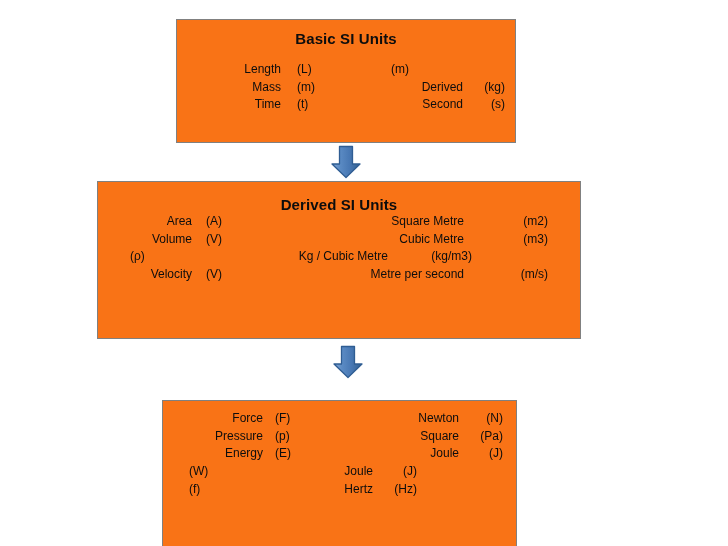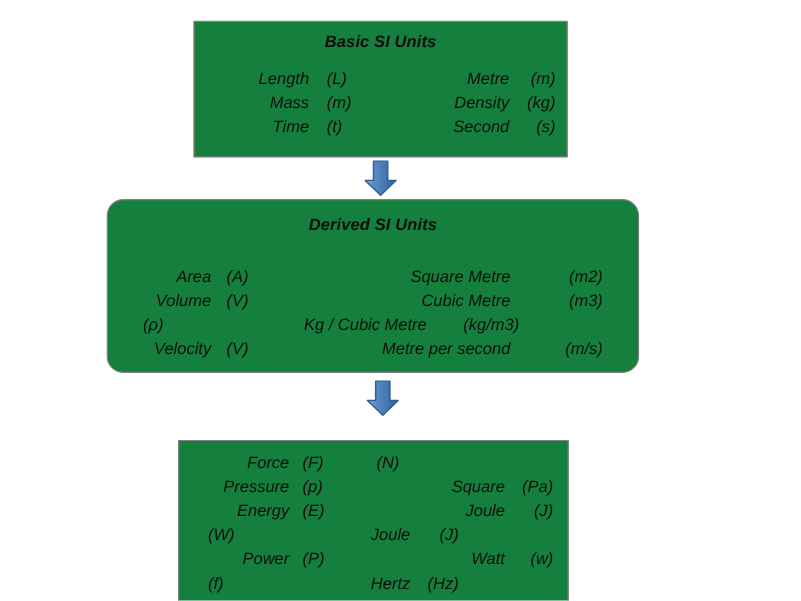--- a/index.html
+++ b/index.html
@@ -18,41 +18,40 @@
 
   .diagram {
     position: absolute;
     inset: 0;
   }
 
   
   .box {
     position: absolute;
     box-sizing: border-box;
-    background: #15803d;
+    background: #f97316;
     border: 1.5px solid #808080;
-    font-style: italic;
   }
 
   .box-title {
     text-align: center;
     font-weight: bold;
     font-size: 15px;
     letter-spacing: 0.1px;
   }
 
   
   .rows {
     display: flex;
     flex-direction: column;
   }
   .row {
     display: flex;
     align-items: flex-start;
-    font-size: 15px;
+    font-size: 12px;
     line-height: 1.47;
     white-space: nowrap;
   }
   .cell-qty   { text-align: right; }
   .cell-sym   { text-align: left; }
   .cell-unit  { text-align: right; }
   .cell-abbr  { text-align: right; }
 
   
   #box-basic {
@@ -67,24 +66,23 @@
   #box-basic .cell-sym  { width: 70px; padding-left: 16px; }
   #box-basic .cell-unit { width: 96px; }
   #box-basic .cell-abbr { width: 42px; }
 
   
   #box-derived {
     left: 97px;
     top: 181px;
     width: 484px;
     height: 158px;
-    border-radius: 15px;
   }
   #box-derived .box-title { margin-top: 14px; }
-  #box-derived .rows { margin-top: 28px; padding-left: 18px; }
+  #box-derived .rows { margin-top: 0; padding-left: 18px; }
   #box-derived .cell-qty  { width: 76px; }
   #box-derived .cell-sym  { width: 40px; padding-left: 14px; }
   #box-derived .cell-unit { width: 218px; }
   #box-derived .cell-abbr { width: 84px; }
 
   
   #box-force {
     left: 162px;
     top: 400px;
     width: 355px;
@@ -110,28 +108,27 @@
 
 <div class="diagram">
 
   <div class="box" id="box-basic">
     <div class="box-title">Basic SI Units</div>
     <div class="rows">
 
       <div class="row">
         <span class="cell-qty">Length</span>
         <span class="cell-sym">(L)</span>
-        <span class="cell-unit">Metre</span>
         <span class="cell-abbr">(m)</span>
       </div>
 
       <div class="row">
         <span class="cell-qty">Mass</span>
         <span class="cell-sym">(m)</span>
-        <span class="cell-unit">Density</span>
+        <span class="cell-unit">Derived</span>
         <span class="cell-abbr">(kg)</span>
       </div>
 
       <div class="row">
         <span class="cell-qty">Time</span>
         <span class="cell-sym">(t)</span>
         <span class="cell-unit">Second</span>
         <span class="cell-abbr">(s)</span>
       </div>
 
@@ -199,20 +196,21 @@
       <polygon points="10.5,1.5 23.5,1.5 23.5,19 31,19 17,32.5 3,19 10.5,19" fill="url(#arrGrad2)" stroke="#2f5d93" stroke-width="1.3" stroke-linejoin="round"></polygon>
     </svg>
   </div>
 
   <div class="box" id="box-force">
     <div class="rows">
 
       <div class="row">
         <span class="cell-qty">Force</span>
         <span class="cell-sym">(F)</span>
+        <span class="cell-unit">Newton</span>
         <span class="cell-abbr">(N)</span>
       </div>
 
       <div class="row">
         <span class="cell-qty">Pressure</span>
         <span class="cell-sym">(p)</span>
         <span class="cell-unit">Square</span>
         <span class="cell-abbr">(Pa)</span>
       </div>
 
@@ -222,26 +220,20 @@
         <span class="cell-unit">Joule</span>
         <span class="cell-abbr">(J)</span>
       </div>
 
       <div class="row">
         <span class="cell-sym">(W)</span>
         <span class="cell-unit">Joule</span>
         <span class="cell-abbr">(J)</span>
       </div>
 
-      <div class="row">
-        <span class="cell-qty">Power</span>
-        <span class="cell-sym">(P)</span>
-        <span class="cell-unit">Watt</span>
-        <span class="cell-abbr">(w)</span>
-      </div>
 
       <div class="row">
         <span class="cell-sym">(f)</span>
         <span class="cell-unit">Hertz</span>
         <span class="cell-abbr">(Hz)</span>
       </div>
 
     </div>
   </div>
 

